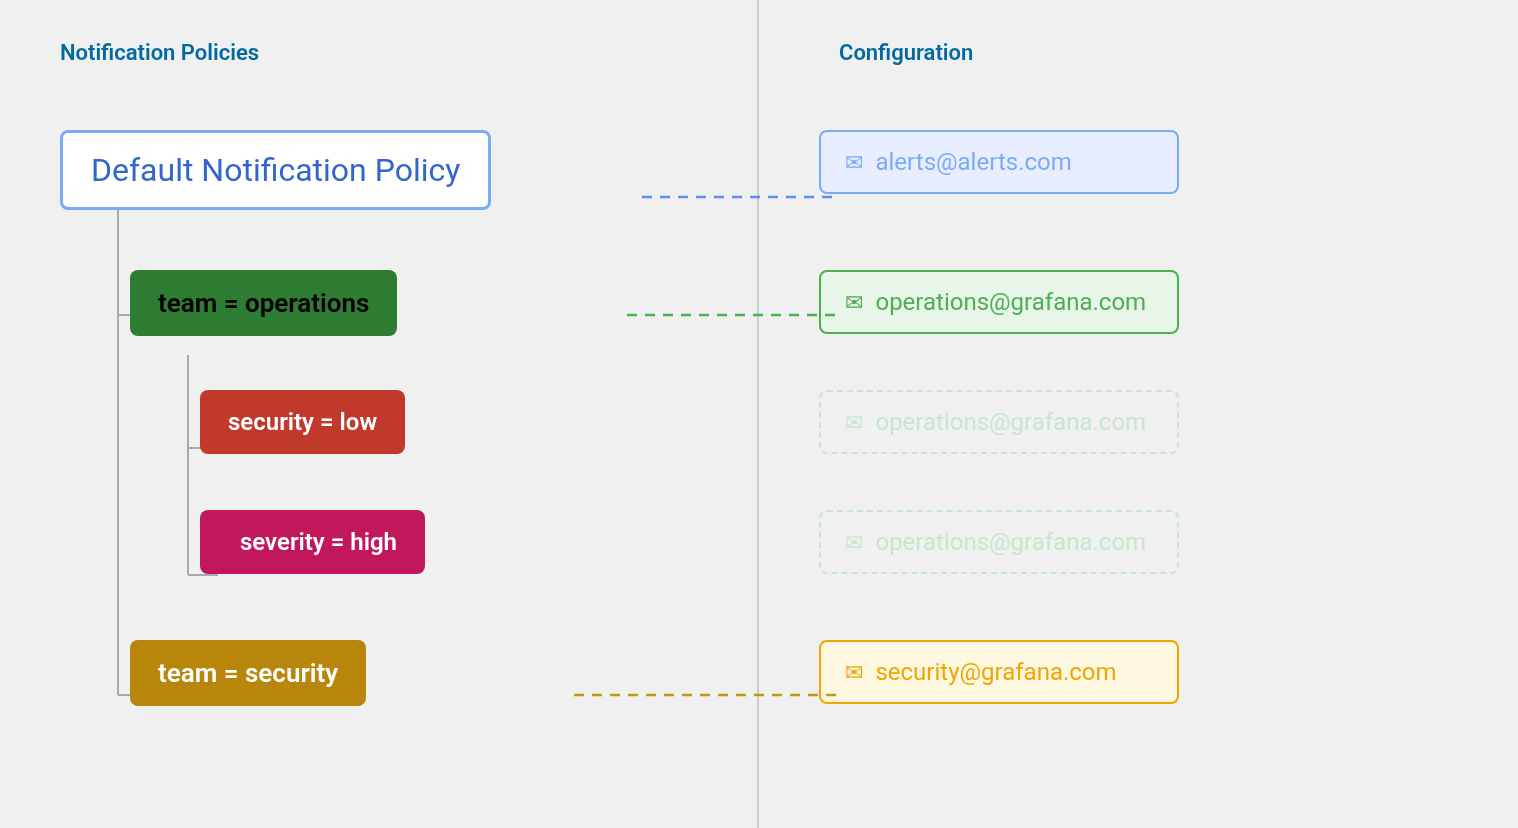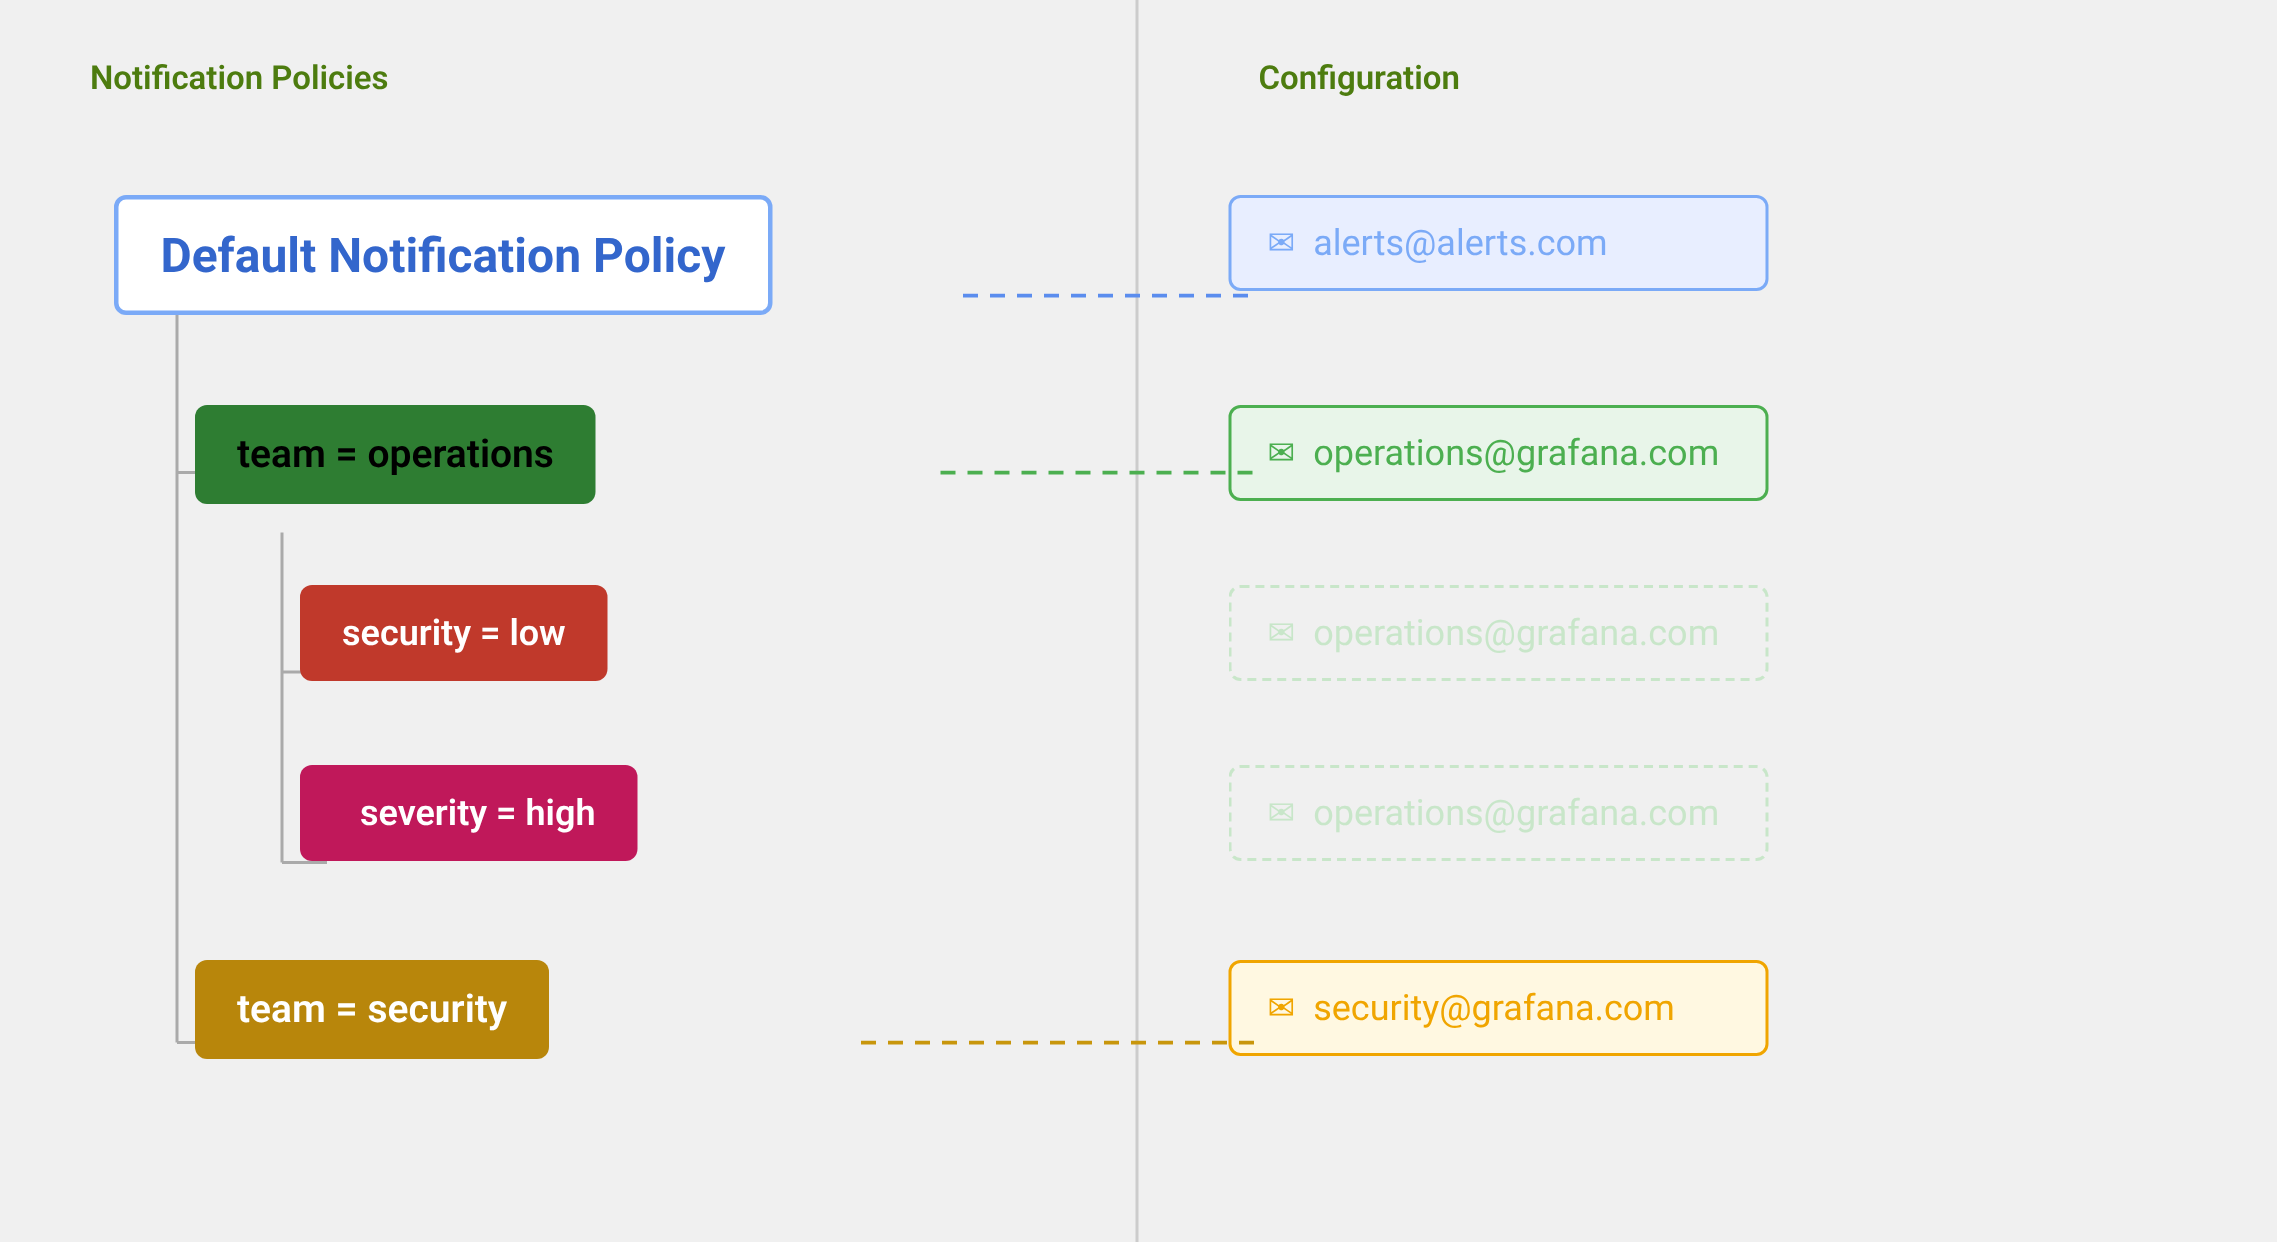--- a/index.html
+++ b/index.html
@@ -10,21 +10,21 @@
       width: 1518px;
       height: 828px;
       overflow: hidden;
       display: flex;
       align-items: stretch;
     }
 
     .panel-title {
       font-size: 22px;
       font-weight: 600;
-      color: #4d7c0f;
+      color: #0369a1;
       margin-bottom: 40px;
     }
 
     
     .policy-node {
       display: flex;
       align-items: center;
       border-radius: 8px;
       padding: 18px 28px;
       font-size: 26px;
@@ -32,22 +32,21 @@
       color: white;
       white-space: nowrap;
       width: fit-content;
     }
 
     .policy-default {
       background: #fff;
       border: 3px solid #7baaf7;
       color: #3366cc;
       font-size: 32px;
-      font-weight: 700;
-      margin-left: 16px;
+      font-weight: 400;
     }
 
     .policy-operations {
       background: #2e7d32;
       color: #000000;
     }
 
     .policy-severity-low {
       background: #c0392b;
       color: white;

